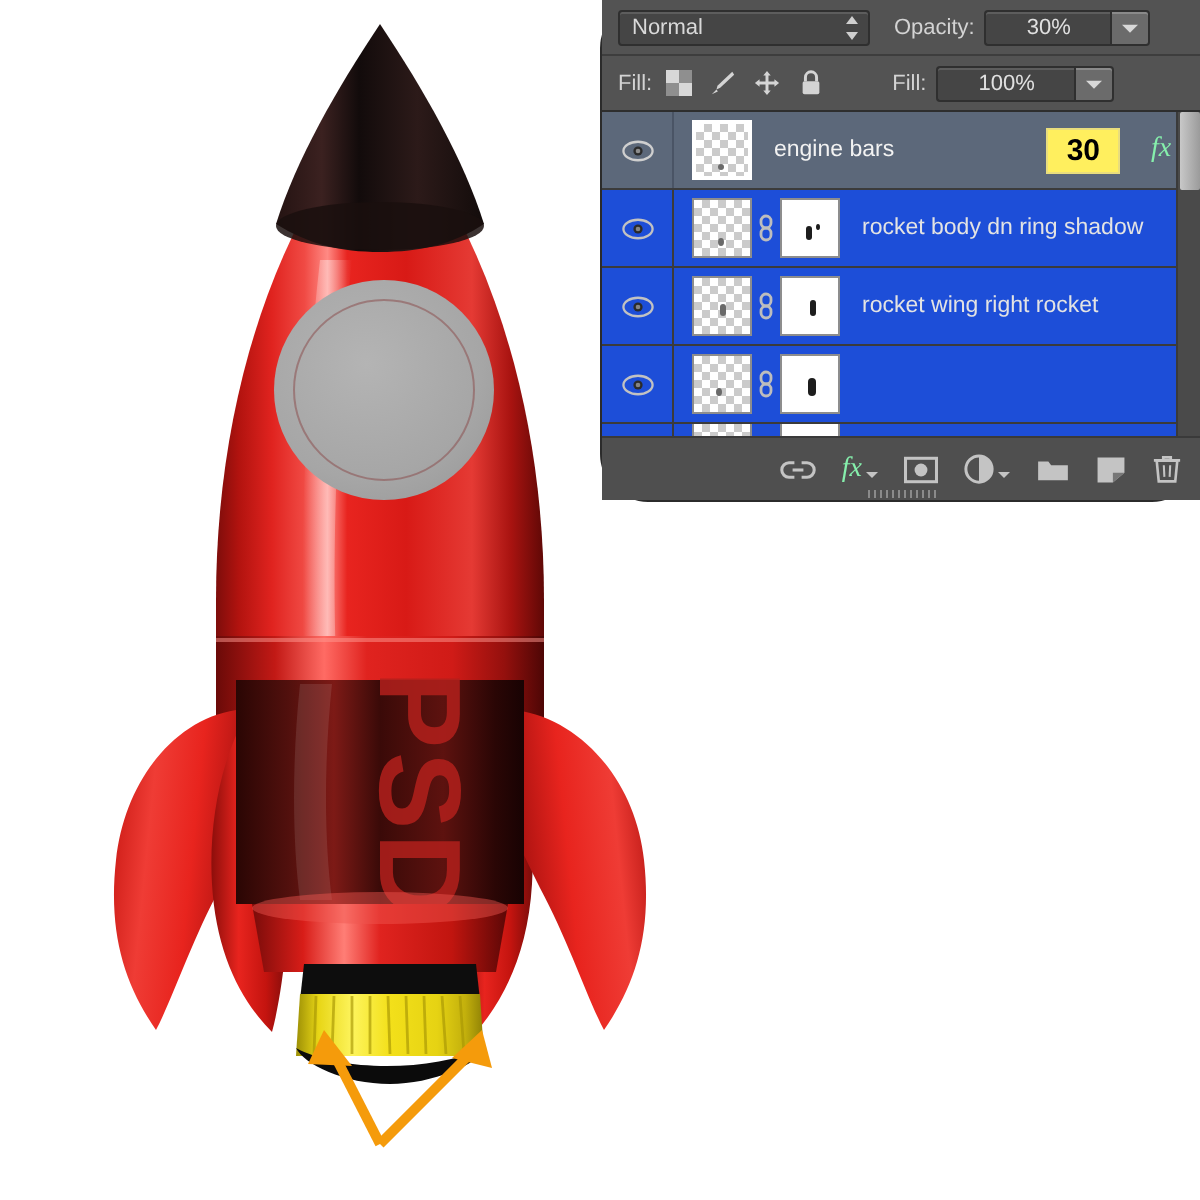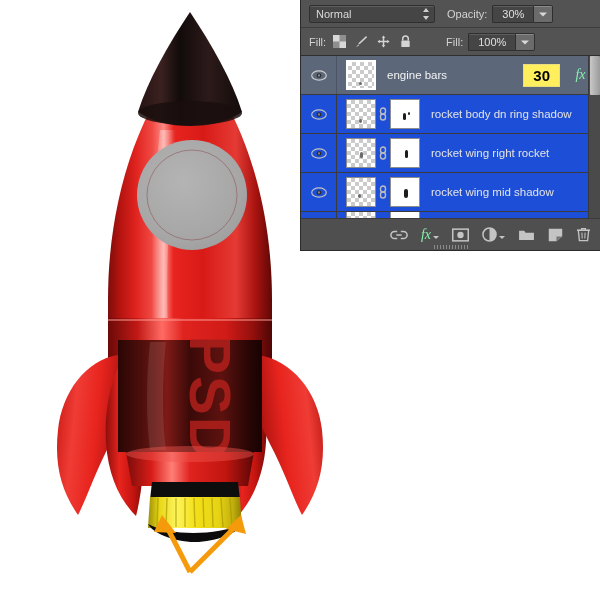--- a/index.html
+++ b/index.html
@@ -11,21 +11,21 @@
   #stage{position:relative;width:600px;height:600px;background:#fff;}
 
   
   #rocket{position:absolute;left:0;top:0;width:600px;height:600px;}
 
   
   #layers-panel{
     position:absolute;left:300px;top:0;width:300px;height:251px;
     background:#535353;
     border-left:1px solid #2b2b2b;border-bottom:1px solid #2b2b2b;
-    box-sizing:border-box;color:#d6d6d6;font-size:11px;
+    box-sizing:border-box;color:#d6d6d6;font-size:11px;border-radius:24px;
   }
   .panel-row{
     height:28px;display:flex;align-items:center;
     border-bottom:1px solid #3d3d3d;box-sizing:border-box;
     padding-left:8px;background:#535353;
   }
   .panel-row.second{border-bottom:1px solid #2e2e2e;}
 
   .ps-label{color:#d3d3d3;font-size:11px;margin-right:5px;white-space:nowrap;}
 
@@ -46,21 +46,21 @@
     border-left:3.5px solid transparent;border-right:3.5px solid transparent;
   }
   .updown:before{top:0;border-bottom:4px solid #cfcfcf;}
   .updown:after{bottom:0;border-top:4px solid #cfcfcf;}
 
   
   .num-combo{display:flex;align-items:stretch;height:18px;}
   .num-val{
     background:#454545;border:1px solid #2f2f2f;border-right:none;
     border-radius:2px 0 0 2px;color:#e0e0e0;font-size:11px;
-    display:flex;align-items:center;padding:0 9px;box-sizing:border-box;
+    display:flex;align-items:center;padding:0 20px;box-sizing:border-box;
     box-shadow:inset 0 1px 0 #5d5d5d;min-width:40px;
   }
   .num-arrow{
     width:20px;background:#6b6b6b;border:1px solid #2f2f2f;
     border-radius:0 2px 2px 0;position:relative;box-sizing:border-box;
     box-shadow:inset 0 1px 0 #8a8a8a;
   }
   .num-arrow:after{
     content:"";position:absolute;left:50%;top:50%;
     transform:translate(-50%,-40%);
@@ -420,21 +420,20 @@
           <div class="link-ic">
             <svg width="10" height="14" viewBox="0 0 10 14">
               <rect x="2.5" y="1" width="5" height="6" rx="2.5" fill="none" stroke="#bdbdbd" stroke-width="1.4"></rect>
               <rect x="2.5" y="7" width="5" height="6" rx="2.5" fill="none" stroke="#bdbdbd" stroke-width="1.4"></rect>
             </svg>
           </div>
           <div class="mask-thumb">
             <div class="mk" style="left:13px;top:11px;width:4px;height:9px;border-radius:2px;"></div>
           </div>
         </div>
-        <div class="layer-name">rocket wing mid shadow</div>
       </div>
 
       <div class="layer-row partial">
         <div class="eye-cell"></div>
         <div class="thumbs">
           <div class="thumb"></div>
           <div class="link-ic"></div>
           <div class="mask-thumb"></div>
         </div>
       </div>

